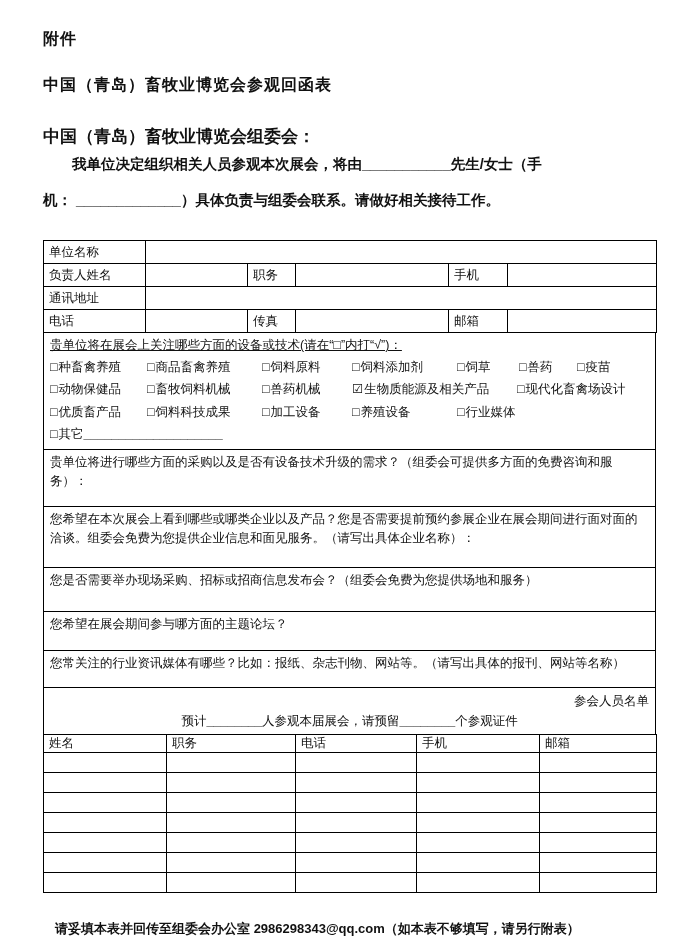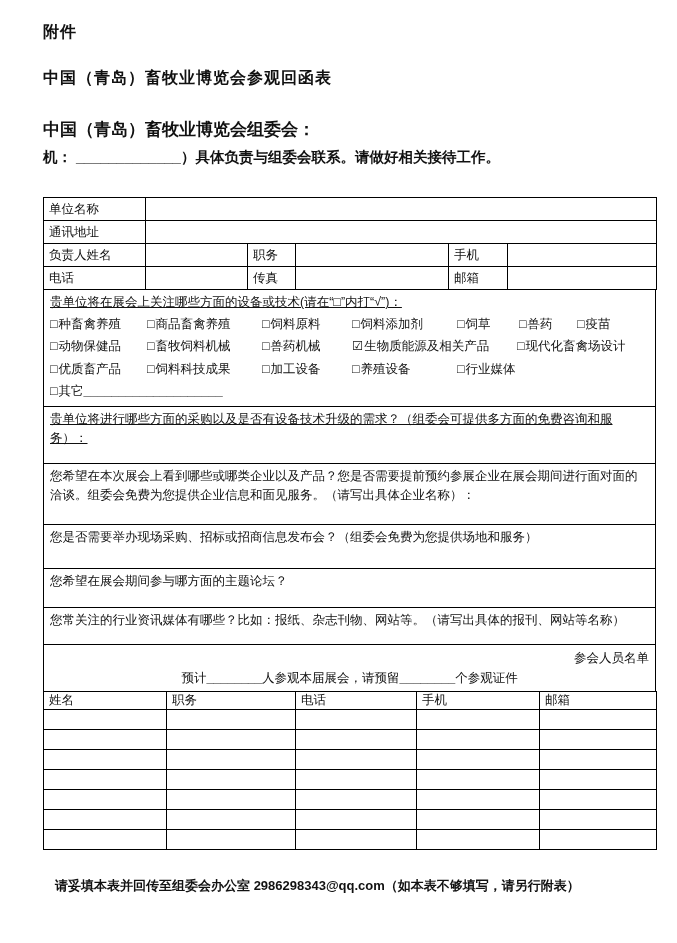--- a/index.html
+++ b/index.html
@@ -1,37 +1,37 @@
 <!DOCTYPE html>
 <html><head>
 <meta charset="utf-8">
 <style>
   html,body{margin:0;padding:0;background:#e8e8e8;}
   .page{
     width:677px;height:943px;background:#ffffff;color:#111111;
     font-family:"Liberation Sans","DejaVu Sans",sans-serif;
-    box-sizing:border-box;padding:22px 21px 0 43px;position:relative;
+    box-sizing:border-box;padding:29px 21px 0 43px;position:relative;
     margin:0 auto;overflow:hidden;
   }
   .attachment{font-weight:bold;font-size:16px;line-height:20px;letter-spacing:1px;}
   .doc-title{font-weight:bold;font-size:16px;margin-top:26px;letter-spacing:1px;width:613px;}
   .salutation{font-weight:bold;font-size:17px;margin-top:32px;line-height:18px;}
   .intro{font-weight:bold;font-size:14.5px;line-height:36px;width:613px;}
   .intro .line{display:block;}
   .intro .indent{text-indent:29px;}
   .blank{font-weight:bold;letter-spacing:0;}
   table.ft{border-collapse:collapse;width:613px;table-layout:fixed;background:#fff;}
   table.ft + table.ft{margin-top:-1px;}
   .info-table{margin-top:22px;}
   td{border:1px solid #000;font-size:12.5px;padding:0 5px;vertical-align:middle;color:#111;}
   .h23 td{height:22px;}
   .lbl{white-space:nowrap;}
   .sec{vertical-align:top;padding:3px 6px;line-height:19.5px;font-size:12.5px;}
   .hcb{height:84px;text-decoration:underline;}
-  .hq1{height:50px;text-decoration:underline;}
+  .hq1{height:50px;}
   .hq2{height:54px;}
   .hq3{height:37px;}
   .hq4{height:32px;}
   .hq5{height:30px;}
   .cb-line{line-height:22.5px;white-space:nowrap;}
   .cb-line .cb-item{display:inline-block;}
   .cb-line .cb-item:nth-child(1){min-width:97px;}
   .cb-line .cb-item:nth-child(2){min-width:115px;}
   .cb-line .cb-item:nth-child(3){min-width:90px;}
   .cb-line .cb-item:nth-child(4){min-width:105px;}
@@ -51,48 +51,49 @@
 
 <div class="page">
 
   <div class="attachment">附件</div>
 
   <div class="doc-title">中国（青岛）畜牧业博览会参观回函表</div>
 
   <div class="salutation">中国（青岛）畜牧业博览会组委会：</div>
 
   <div class="intro">
+    <span class="line indent"><span>我单位决定组织相关人员参观本次展会，将由</span><span class="blank">___________</span><span>先生/女士（手</span></span>
     <span class="line"><span>机： </span><span class="blank">_____________</span><span>）具体负责与组委会联系。请做好相关接待工作。</span></span>
   </div>
 
   <table class="ft info-table">
     <colgroup>
       <col style="width:102px">
         <col style="width:102px">
         <col style="width:48px">
       <col style="width:153px">
         <col style="width:59px">
         <col style="width:149px">
     </colgroup>
     <tbody>
         <tr class="h23">
       <td class="lbl">单位名称</td>
       <td colspan="5"></td>
     </tr>
     <tr class="h23">
+      <td class="lbl">负责人姓名</td>
+      <td></td>
+      <td class="lbl">职务</td>
+      <td></td>
+      <td class="lbl">手机</td>
+      <td></td>
+    </tr>
+    <tr class="h23">
       <td class="lbl">通讯地址</td>
       <td colspan="5"></td>
-    </tr>
-    <tr class="h23">
-      <td class="lbl">负责人姓名</td>
-      <td></td>
-      <td class="lbl">职务</td>
-      <td></td>
-      <td class="lbl">手机</td>
-      <td></td>
     </tr>
     <tr class="h23">
       <td class="lbl">电话</td>
       <td></td>
       <td class="lbl">传真</td>
       <td></td>
       <td class="lbl">邮箱</td>
       <td></td>
     </tr>
   </tbody>

